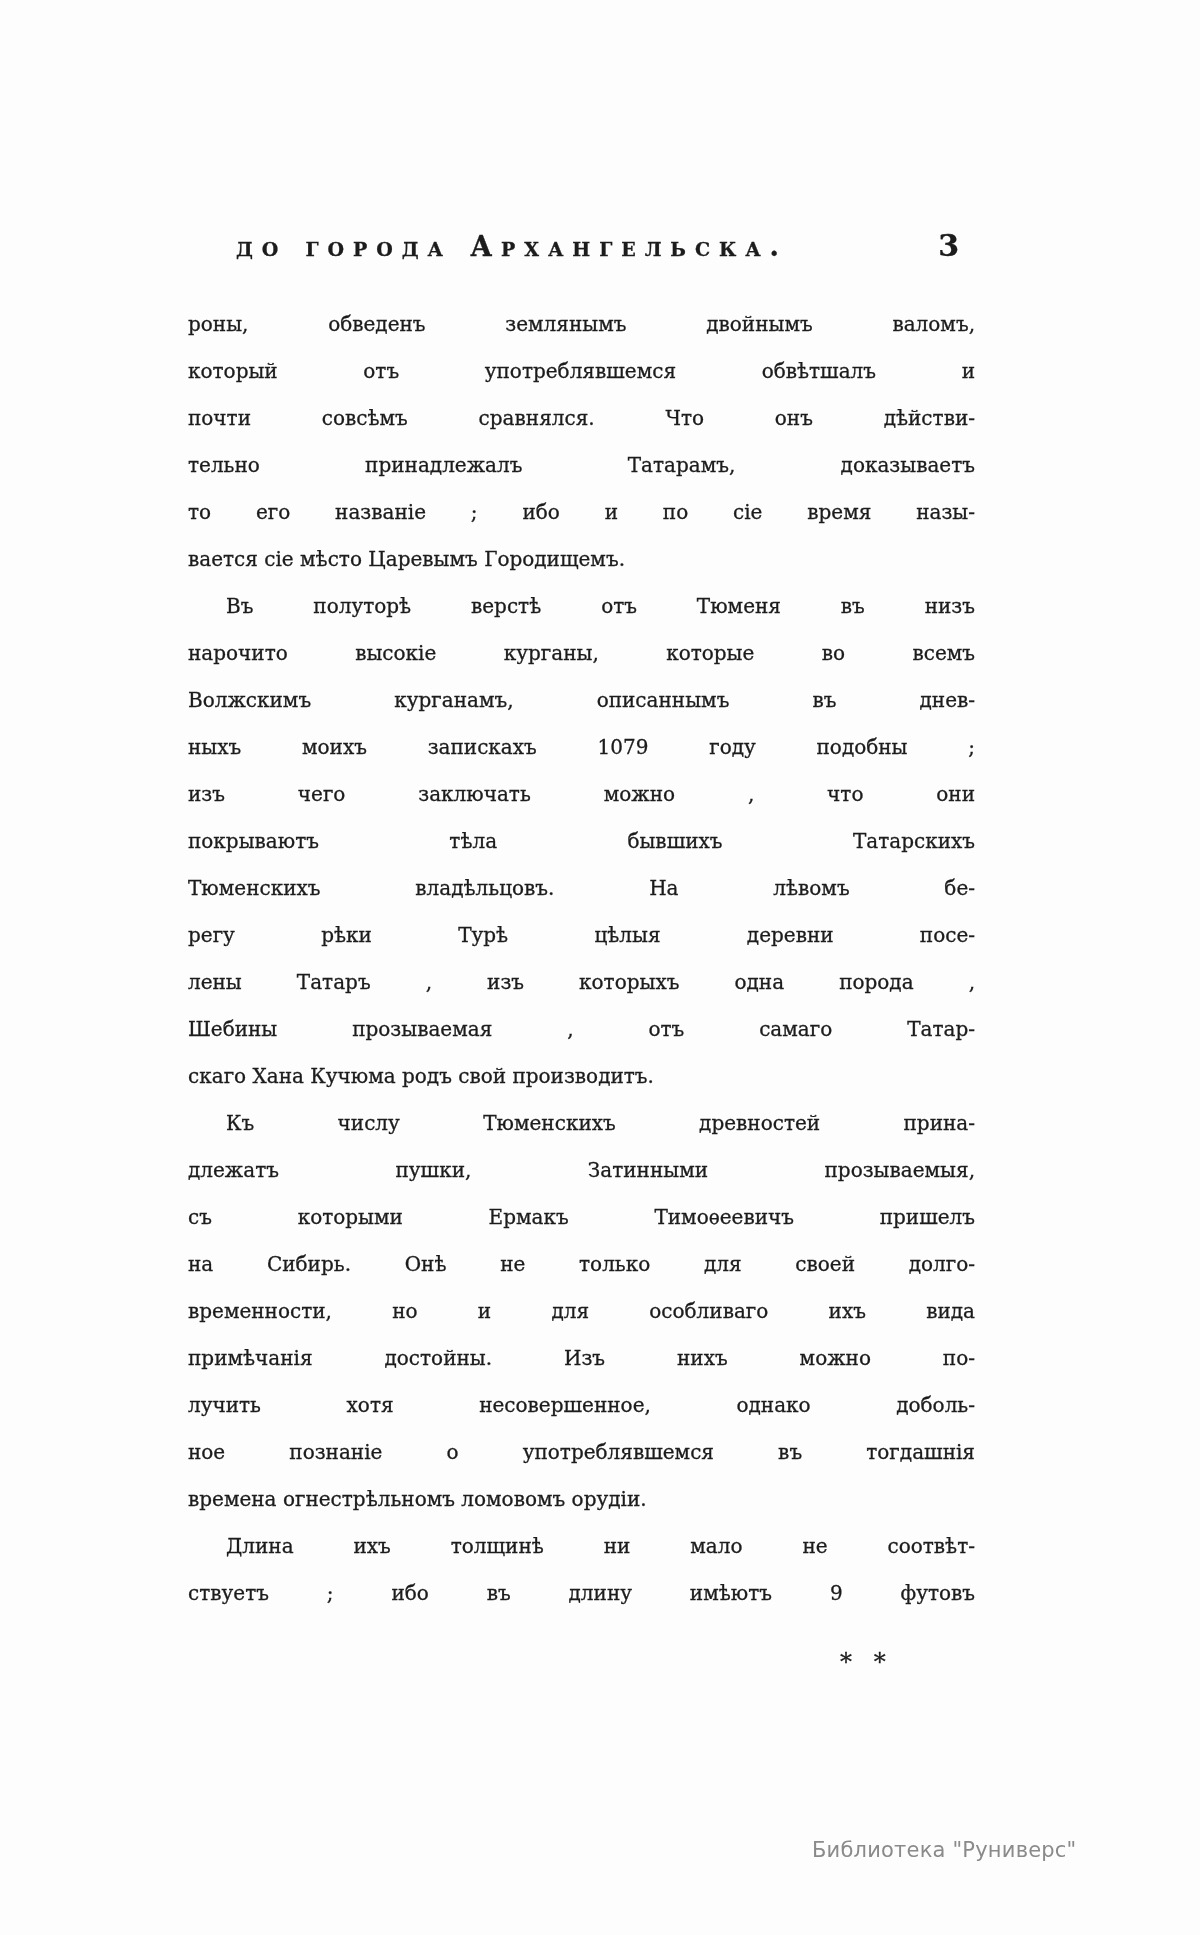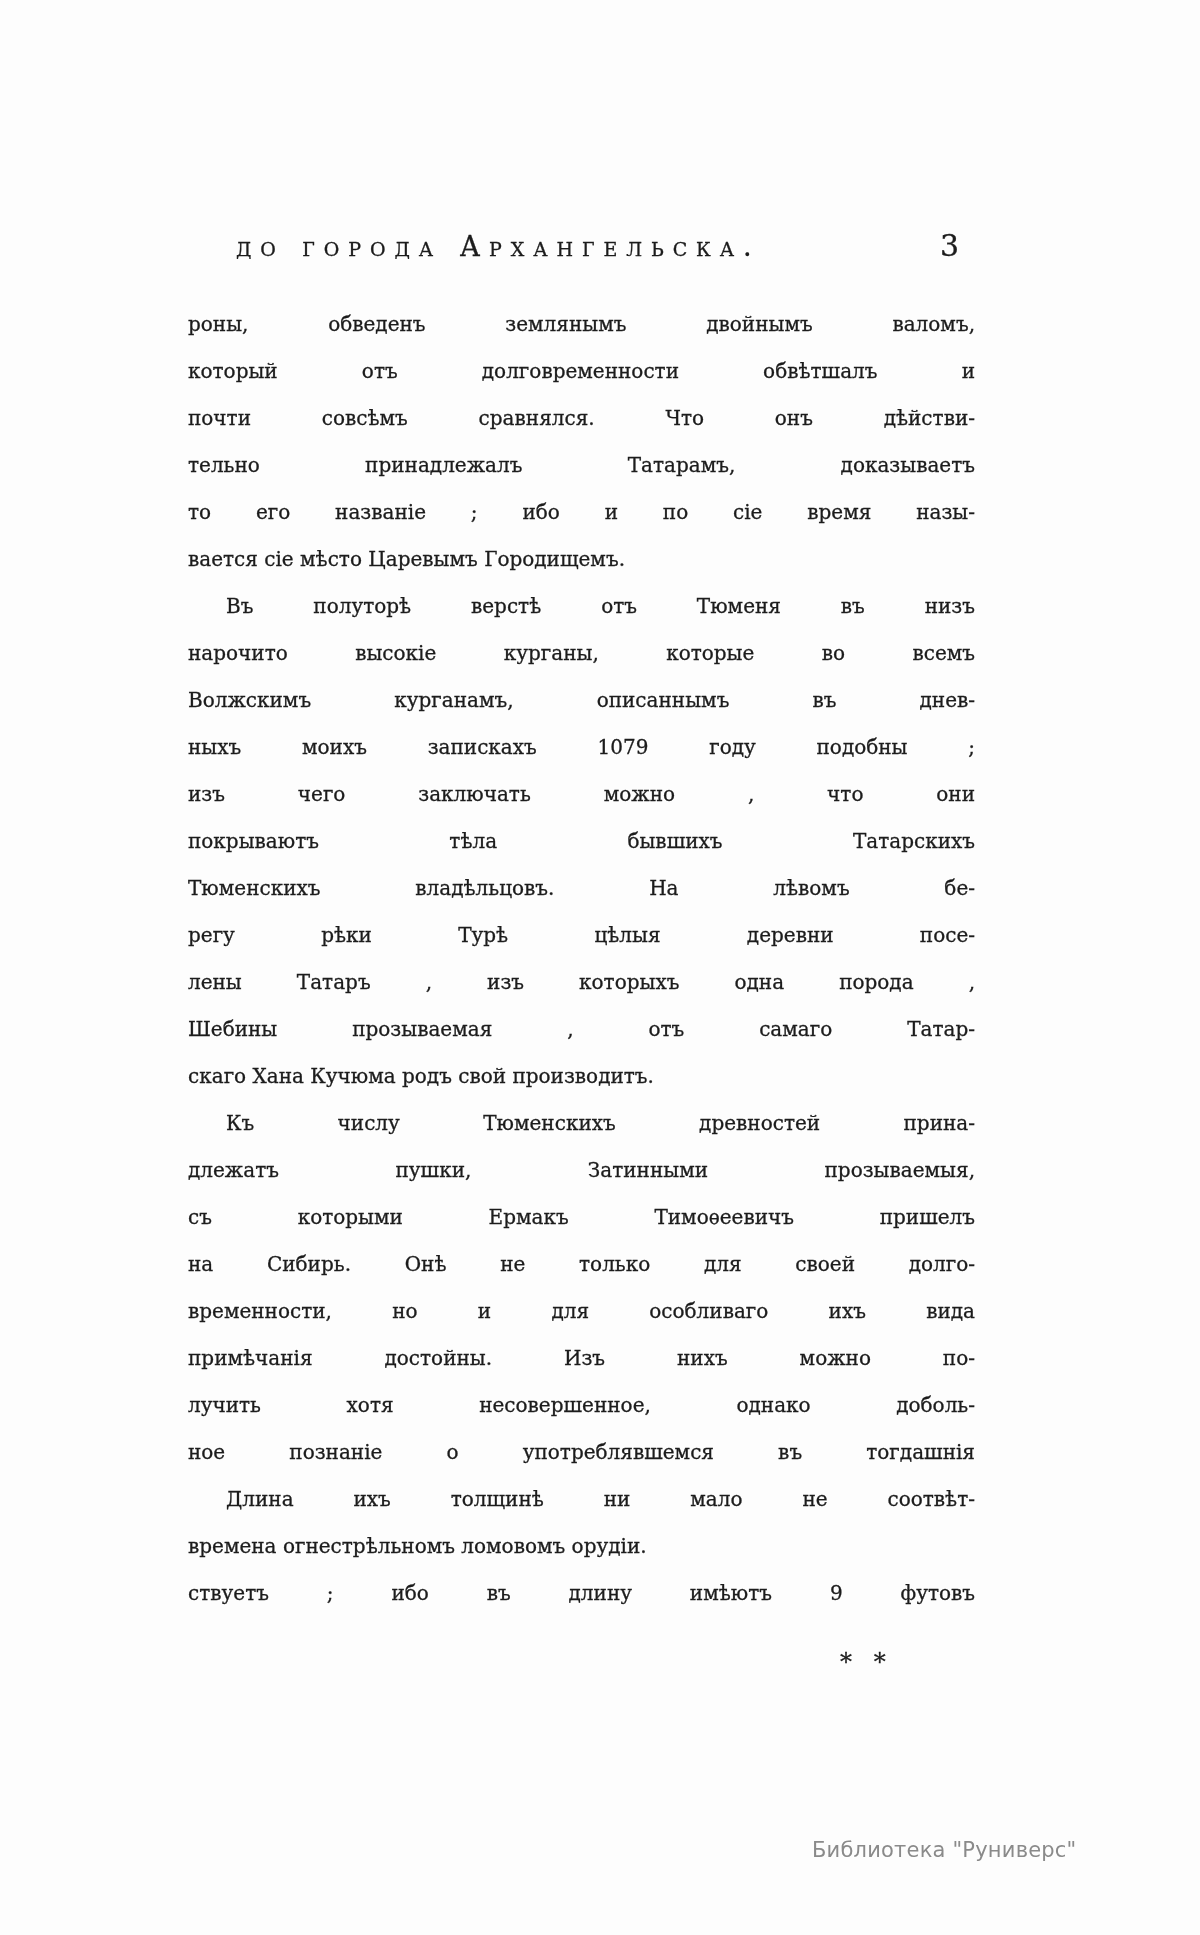--- a/index.html
+++ b/index.html
@@ -17,20 +17,21 @@
     overflow: hidden;
   }
   .running-header {
     position: absolute;
     left: 188px;
     top: 228px;
     width: 787px;
     display: flex;
     justify-content: space-between;
     align-items: baseline;
+    font-weight: bold;
   }
   .header-title {
     margin-left: 48px;
     font-size: 27px;
     font-variant: small-caps;
     letter-spacing: 0.33em;
     white-space: nowrap;
     -webkit-text-stroke: 0.3px #1c1c1c;
   }
   .page-number {
@@ -87,21 +88,21 @@
 
 <div class="page">
 
   <div class="running-header">
     <span class="header-title">до города Архангельска.</span>
     <span class="page-number">3</span>
   </div>
 
   <div class="text-block">
       <div class="line j"><span>роны, обведенъ землянымъ двойнымъ валомъ,</span></div>
-      <div class="line j"><span>который отъ долговременности обвѣтшалъ и</span></div>
+      <div class="line j"><span>который отъ употреблявшемся обвѣтшалъ и</span></div>
       <div class="line j"><span>почти совсѣмъ сравнялся. Что онъ дѣйстви-</span></div>
       <div class="line j"><span>тельно принадлежалъ Татарамъ, доказываетъ</span></div>
       <div class="line j"><span>то его названіе ; ибо и по сіе время назы-</span></div>
       <div class="line e"><span>вается сіе мѣсто </span><span class="it">Царевымъ Городищемъ.</span></div>
       <div class="line j ind"><span>Въ полуторѣ верстѣ отъ Тюменя въ низъ</span></div>
       <div class="line j"><span>нарочито высокіе курганы, которые во всемъ</span></div>
       <div class="line j"><span>Волжскимъ курганамъ, описаннымъ въ днев-</span></div>
       <div class="line j"><span>ныхъ моихъ запискахъ 1079 году подобны ;</span></div>
       <div class="line j"><span>изъ чего заключать можно , что они</span></div>
       <div class="line j"><span>покрываютъ тѣла бывшихъ Татарскихъ</span></div>
@@ -111,22 +112,22 @@
       <div class="line j"><span class="it">Шебины</span><span> прозываемая , отъ самаго Татар-</span></div>
       <div class="line e"><span>скаго Хана Кучюма родъ свой производитъ.</span></div>
       <div class="line j ind"><span>Къ числу Тюменскихъ древностей прина-</span></div>
       <div class="line j"><span>длежатъ пушки, </span><span class="it">Затинными</span><span> прозываемыя,</span></div>
       <div class="line j"><span>съ которыми Ермакъ Тимоѳеевичъ пришелъ</span></div>
       <div class="line j"><span>на Сибирь. Онѣ не только для своей долго-</span></div>
       <div class="line j"><span>временности, но и для особливаго ихъ вида</span></div>
       <div class="line j"><span>примѣчанія достойны. Изъ нихъ можно по-</span></div>
       <div class="line j"><span>лучить хотя несовершенное, однако доболь-</span></div>
       <div class="line j"><span>ное познаніе о употреблявшемся въ тогдашнія</span></div>
+      <div class="line e"><span>времена огнестрѣльномъ ломовомъ орудіи.</span></div>
       <div class="line j ind"><span>Длина ихъ толщинѣ ни мало не соотвѣт-</span></div>
-      <div class="line e"><span>времена огнестрѣльномъ ломовомъ орудіи.</span></div>
       <div class="line j"><span>ствуетъ ; ибо въ длину имѣютъ 9 футовъ</span></div>
     </div>
 
   <div class="sig-mark">* *</div>
 
   <div class="watermark">Библиотека "Руниверс"</div>
 
 </div>
 
 </body></html>

